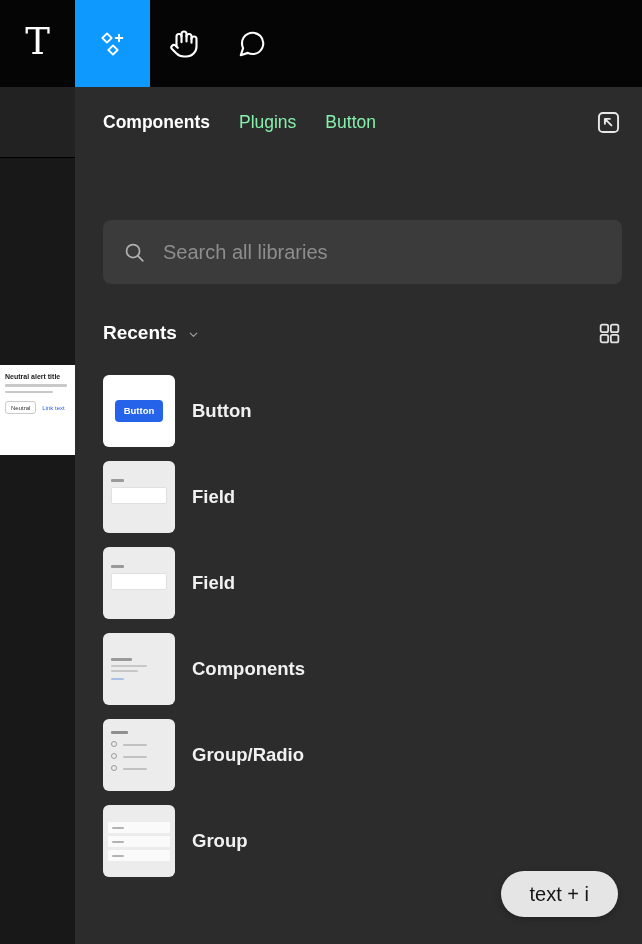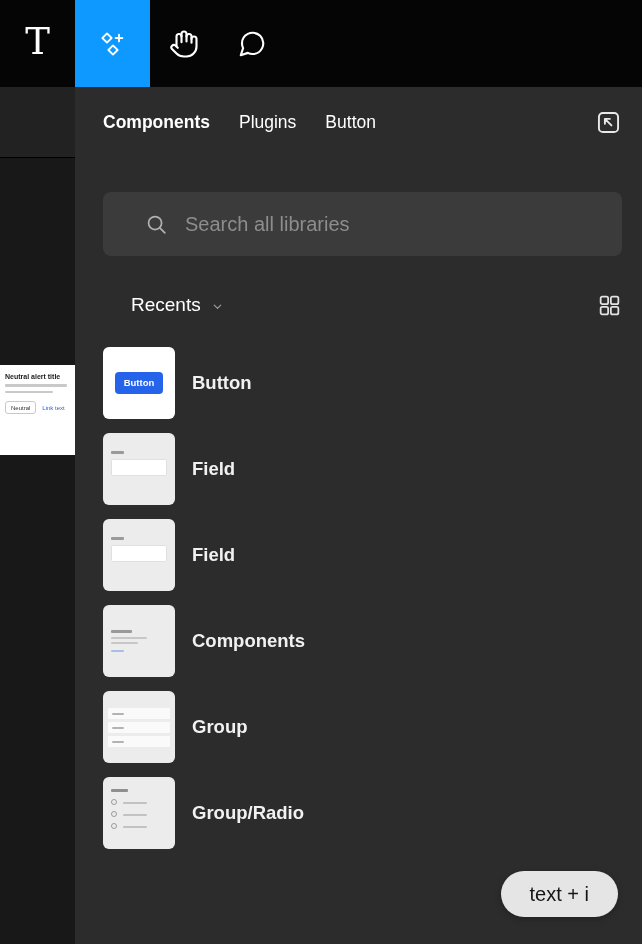--- a/index.html
+++ b/index.html
@@ -55,40 +55,40 @@
   .mini-link { font-size:6px; color:var(--component-blue, #2563eb); white-space:nowrap; }
 
   
   .panel {
     position:absolute; left:75px; top:87px; right:0; bottom:0;
     background:var(--panel-bg, #2c2c2c); z-index:20;
     padding:21px 20px 0 28px;
   }
   .panel-header { display:flex; align-items:center; justify-content:space-between; height:28px;gap:24px; }
   .tabs { display:flex; align-items:center; gap:29px; }
-  .tab { font-size:17.5px; font-weight:500; color:#ffffff; cursor:pointer; white-space:nowrap; }
+  .tab { font-size:17.5px; font-weight:500; color:#86efac; cursor:pointer; white-space:nowrap; }
   .tab.active { color:#ffffff; font-weight:700; }
   .icon-btn { background:none; border:none; padding:0; cursor:pointer; }
   .icon-btn svg { width:27px; height:27px; }
 
   .search {
-    margin-top:56px; height:64px; background:#3b3b3b; border-radius:8px;
-    display:flex; align-items:center; padding-left:42px; gap:17px; cursor:text;
+    margin-top:84px; height:64px; background:#3b3b3b; border-radius:8px;
+    display:flex; align-items:center; padding-left:20px; gap:17px; cursor:text;
   }
   .search svg { width:23px; height:23px; flex:none; }
   .search input {
     flex:1; background:transparent; border:none; outline:none;
     font-family:"Liberation Sans", sans-serif;
     font-size:20px; color:#e3e3e3; padding-right:16px;
   }
   .search input::placeholder { color:#8d8d8d; opacity:1; }
 
   .section-row { margin-top:36px; height:26px; display:flex; align-items:center; justify-content:space-between; }
   .section-title { display:flex; align-items:center; gap:10px; cursor:pointer; }
-  .section-title .label { font-size:19px; font-weight:400; color:#ffffff;margin-left:28px; }
+  .section-title .label { font-size:19px; font-weight:700; color:#ffffff; }
   .section-title svg { width:13px; height:13px; margin-top:2px; }
   .grid-btn { background:none; border:none; padding:0; cursor:pointer; }
   .grid-btn svg { width:25px; height:25px; }
 
   .list { margin-top:29px;font-weight:bold; }
   .row { display:flex; align-items:center; height:72px; margin-bottom:14px; cursor:pointer; }
   .thumb {
     position:relative; width:72px; height:72px; border-radius:6px;
     background:var(--thumb-gray, #ececec); overflow:hidden; flex:none;
   }
@@ -262,48 +262,48 @@
         <span class="a-line a1"></span>
         <span class="a-line a2"></span>
         <span class="a-line a3"></span>
         <span class="a-line a4"></span>
       </div>
       <span class="label">Components</span>
     </div>
 
     <div class="row">
       <div class="thumb">
-        <span class="g-row g1">
-            <i></i>
-          </span>
-        <span class="g-row g2">
-            <i></i>
-          </span>
-        <span class="g-row g3">
-            <i></i>
-          </span>
-      </div>
-      <span class="label">Group</span>
-    </div>
-
-    <div class="row">
-      <div class="thumb">
         <span class="r-label"></span>
         <span class="r-row rr1">
             <span class="c"></span>
             <span class="t"></span>
           </span>
         <span class="r-row rr2">
             <span class="c"></span>
             <span class="t"></span>
           </span>
         <span class="r-row rr3">
             <span class="c"></span>
             <span class="t"></span>
           </span>
       </div>
       <span class="label">Group/Radio</span>
     </div>
 
+    <div class="row">
+      <div class="thumb">
+        <span class="g-row g1">
+            <i></i>
+          </span>
+        <span class="g-row g2">
+            <i></i>
+          </span>
+        <span class="g-row g3">
+            <i></i>
+          </span>
+      </div>
+      <span class="label">Group</span>
+    </div>
+
   </div>
 </aside>
 
 <div class="shortcut-pill">text + i</div>
 
 </body></html>

